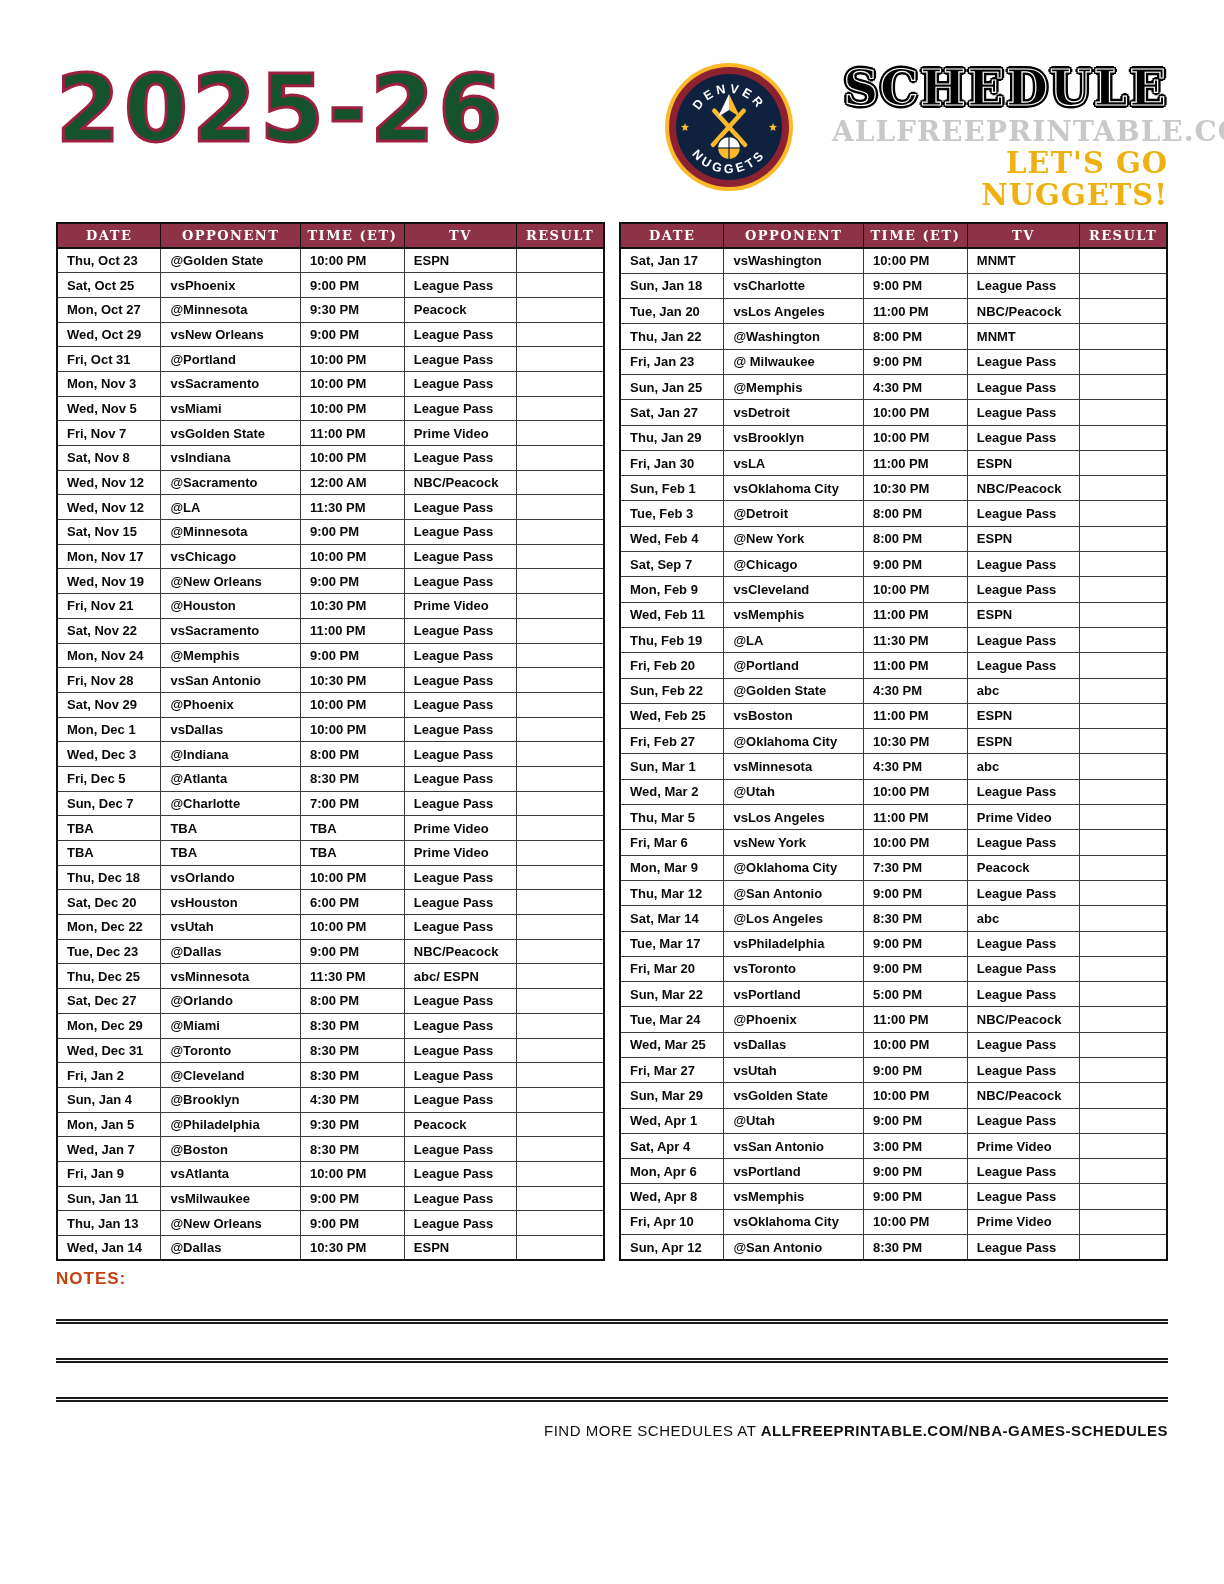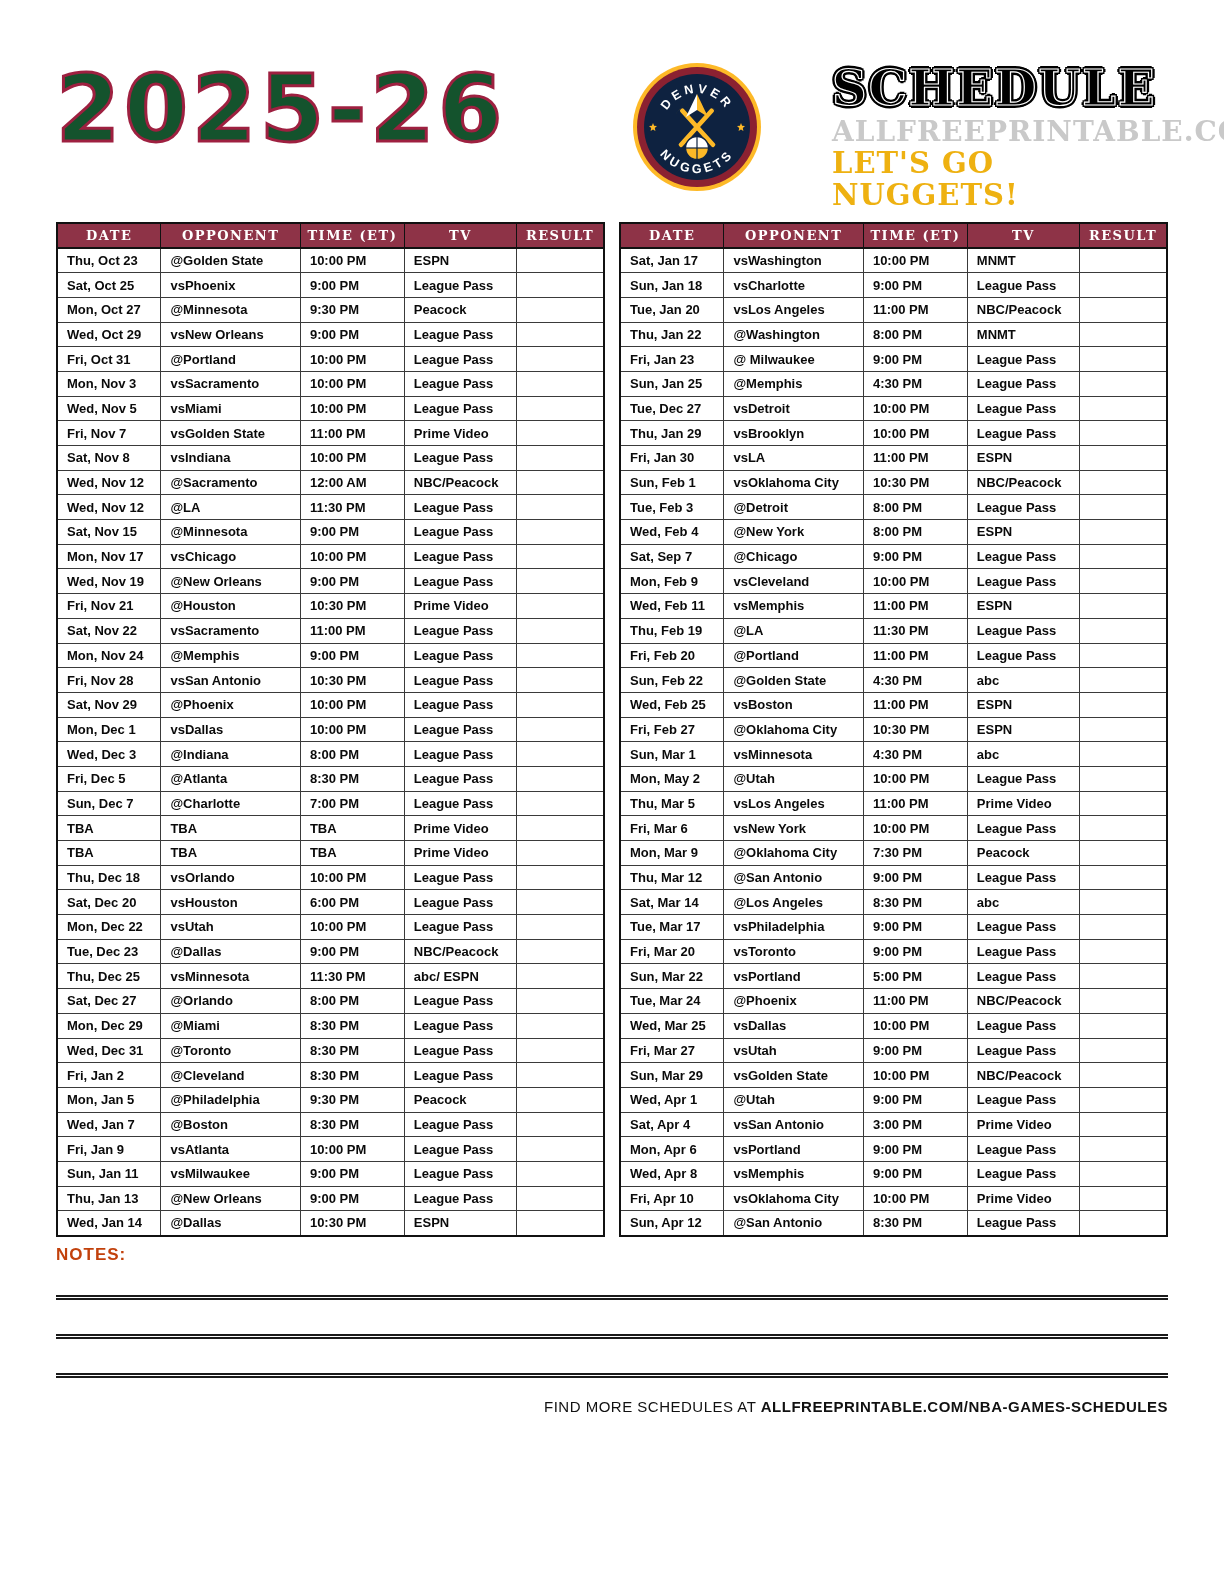--- a/index.html
+++ b/index.html
@@ -19,21 +19,21 @@
     font-family: "DejaVu Sans", sans-serif;
     font-weight: 800;
     font-size: 92px;
     line-height: 1.05;
     letter-spacing: 4px;
     color: #14532d;
     -webkit-text-stroke: 3px #9E2040;
     padding-top: 4px;
   }
   .logo-wrap { width: 134px; height: 140px; margin: 2px 36px 0 0; flex: 0 0 auto; }
-  .brand { width: 336px; text-align: left; padding-top: 6px; flex: 0 0 auto; margin-left: 32px; }
+  .brand { width: 336px; text-align: right; padding-top: 6px; flex: 0 0 auto; }
   .schedule-word {
     font-family: "DejaVu Serif", serif;
     font-weight: 800;
     font-size: 48px;
     line-height: 1.0;
     letter-spacing: 2px;
     color: #000;
     -webkit-text-stroke: 1.2px #ffffff;
     text-shadow: 3px 0 0 #000, -3px 0 0 #000, 0 3px 0 #000, 0 -3px 0 #000,
                  2px 2px 0 #000, -2px -2px 0 #000, 2px -2px 0 #000, -2px 2px 0 #000;
@@ -428,20 +428,27 @@
             <td></td>
           </tr>
           <tr>
             <td>Fri, Jan 2</td>
             <td>@Cleveland</td>
             <td>8:30 PM</td>
             <td>League Pass</td>
             <td></td>
           </tr>
           <tr>
+            <td>Sun, Jan 4</td>
+            <td>@Brooklyn</td>
+            <td>4:30 PM</td>
+            <td>League Pass</td>
+            <td></td>
+          </tr>
+          <tr>
             <td>Mon, Jan 5</td>
             <td>@Philadelphia</td>
             <td>9:30 PM</td>
             <td>Peacock</td>
             <td></td>
           </tr>
           <tr>
             <td>Wed, Jan 7</td>
             <td>@Boston</td>
             <td>8:30 PM</td>
@@ -533,21 +540,21 @@
             <td></td>
           </tr>
           <tr>
             <td>Sun, Jan 25</td>
             <td>@Memphis</td>
             <td>4:30 PM</td>
             <td>League Pass</td>
             <td></td>
           </tr>
           <tr>
-            <td>Tue, Dec 27</td>
+            <td>Sat, Jan 27</td>
             <td>vsDetroit</td>
             <td>10:00 PM</td>
             <td>League Pass</td>
             <td></td>
           </tr>
           <tr>
             <td>Thu, Jan 29</td>
             <td>vsBrooklyn</td>
             <td>10:00 PM</td>
             <td>League Pass</td>
@@ -638,21 +645,21 @@
             <td></td>
           </tr>
           <tr>
             <td>Sun, Mar 1</td>
             <td>vsMinnesota</td>
             <td>4:30 PM</td>
             <td>abc</td>
             <td></td>
           </tr>
           <tr>
-            <td>Mon, May 2</td>
+            <td>Wed, Mar 2</td>
             <td>@Utah</td>
             <td>10:00 PM</td>
             <td>League Pass</td>
             <td></td>
           </tr>
           <tr>
             <td>Thu, Mar 5</td>
             <td>vsLos Angeles</td>
             <td>11:00 PM</td>
             <td>Prime Video</td>

